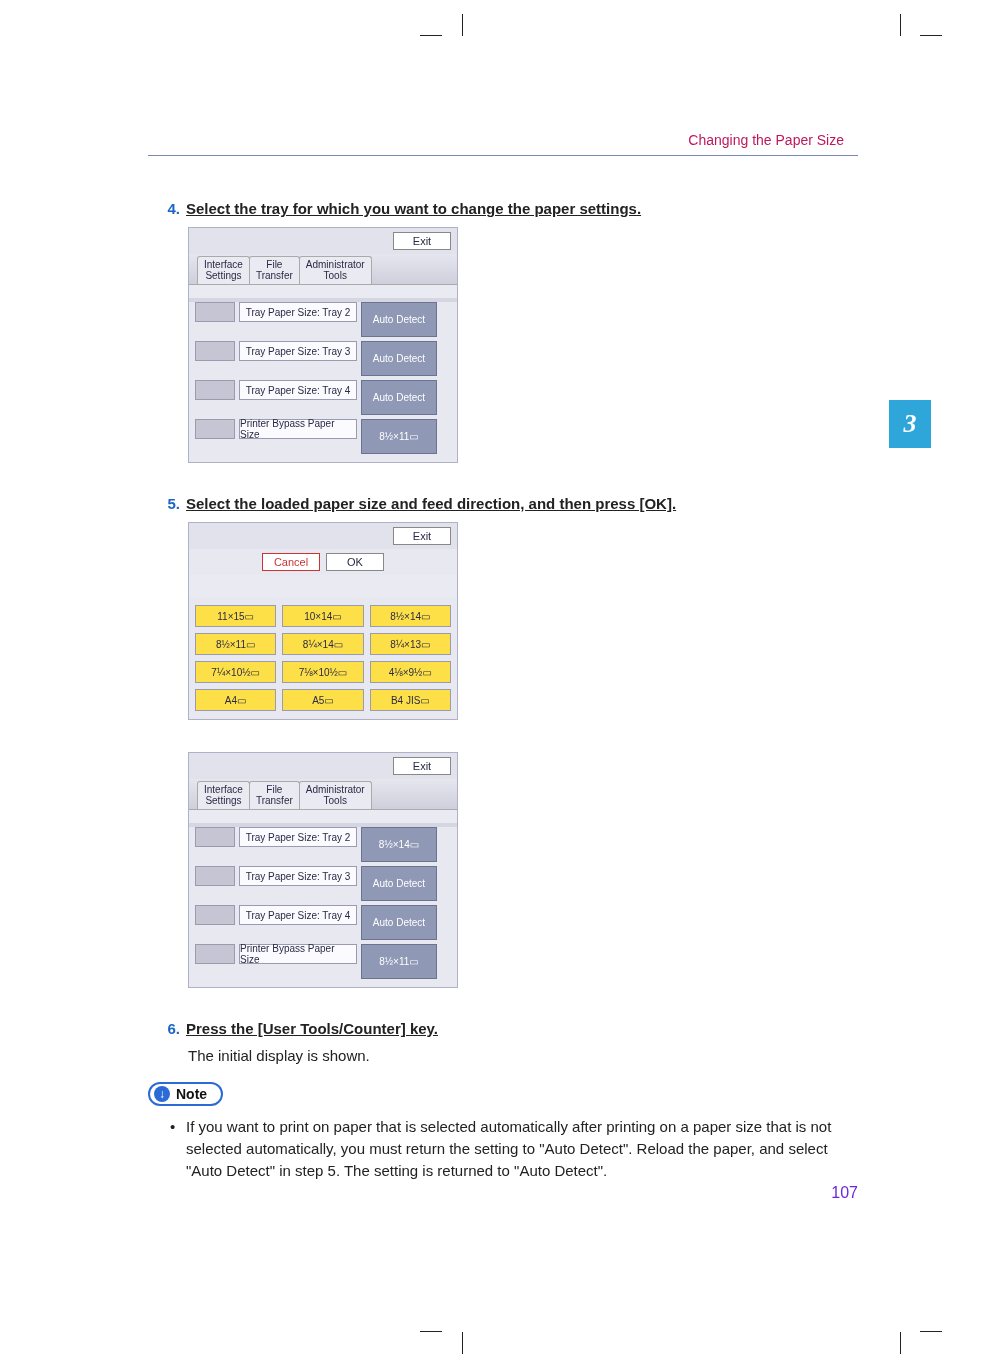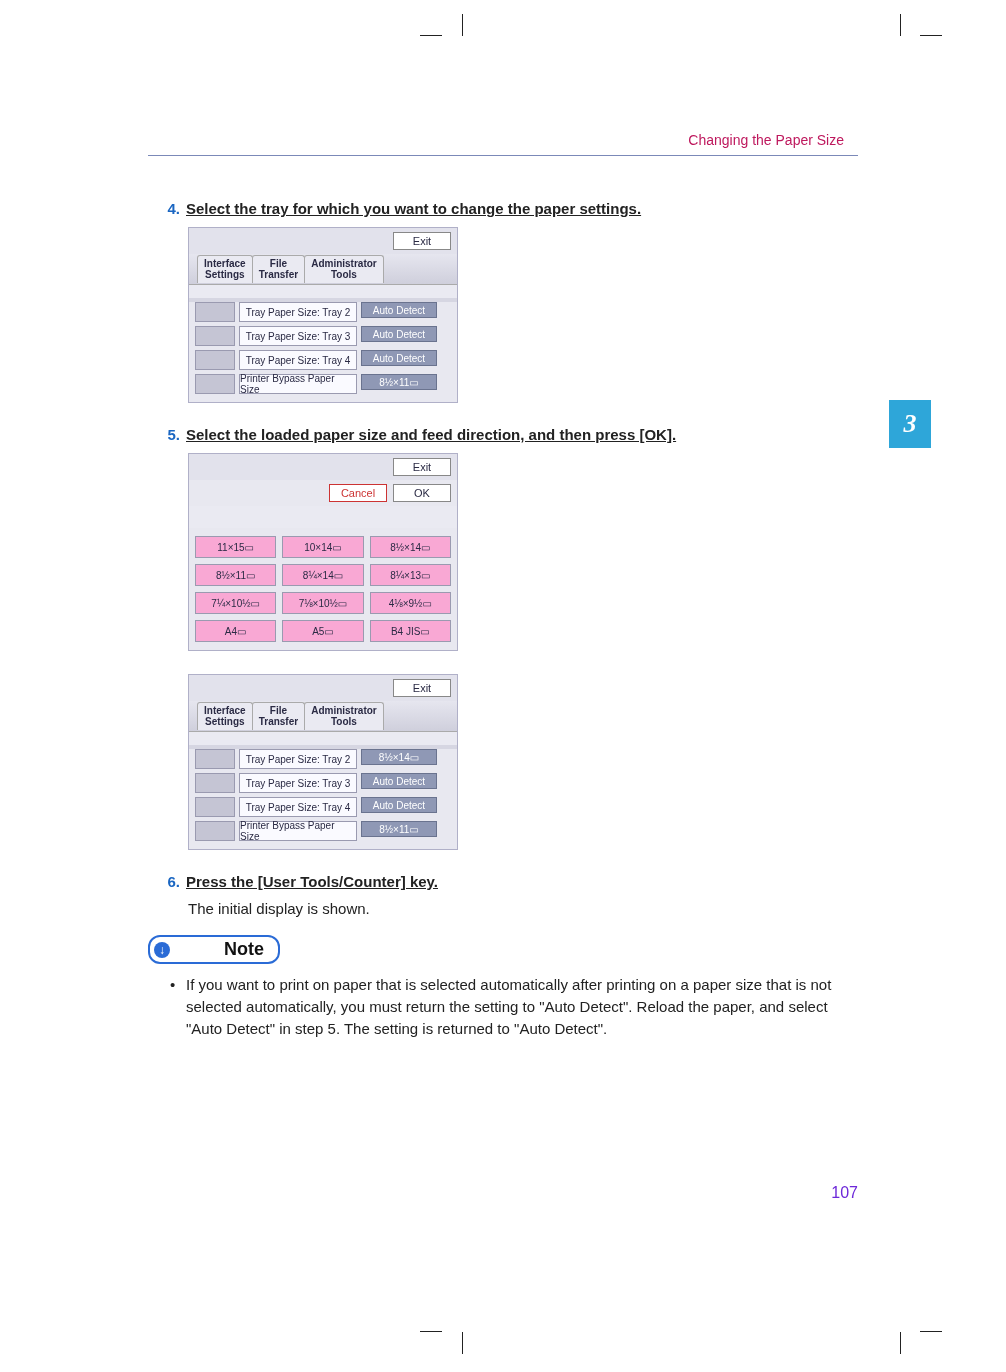--- a/index.html
+++ b/index.html
@@ -18,45 +18,45 @@
 
   .body { position: absolute; left: 148px; right: 148px; top: 200px; bottom: 140px; }
 
   .step { margin-bottom: 12px; }
   .step-row { display: flex; align-items: baseline; margin-bottom: 10px; }
   .step-num { width: 32px; color: #1a66c2; font-weight: bold; font-size: 15px; text-align: right; margin-right: 6px; }
   .step-text { font-size: 15px; font-weight: bold; flex: 1; text-decoration: underline; }
   .step-sub { margin-left: 40px; font-size: 15px; margin-bottom: 10px; }
 
   
-  .panel { margin-left: 40px; width: 270px; border: 1px solid #b0b0c8; background: #d6d6e2; font-size: 11px; color: #2a2a44; margin-bottom: 23px; position: relative; }
+  .panel { margin-left: 40px; width: 270px; border: 1px solid #b0b0c8; background: #d6d6e2; font-size: 11px; color: #2a2a44; margin-bottom: 32px; position: relative; }
   .panel .exitbar { display: flex; justify-content: flex-end; padding: 4px 6px; background: #e2e2ec; }
   .btn-exit, .btn-ok { background: #fff; border: 1px solid #888; padding: 2px 0; width: 58px; text-align: center; font-size: 11px; }
   .btn-cancel { background: #fff; border: 1px solid #c33; color: #c33; padding: 2px 0; width: 58px; text-align: center; font-size: 11px; margin-right: 6px; }
 
-  .tabs { display: flex; padding: 0 8px; background: linear-gradient(#e6e6ef, #cfcfdc); height: 30px; align-items: center; font-weight: bold; }
+  .tabs { display: flex; padding: 0 8px; background: linear-gradient(#e6e6ef, #cfcfdc); height: 30px; align-items: flex-end; }
   .tab { background: #eaeaf2; border: 1px solid #aaa; border-bottom: none; padding: 3px 6px; font-size: 10px; margin-right: -1px; border-top-left-radius: 3px; border-top-right-radius: 3px; text-align: center; line-height: 1.05; }
   .gap { height: 14px; background: #eaeaf2; border-top: 1px solid #aaa; }
 
   .row-list { padding: 0 20px 8px 6px; background: #e8e8f0; }
   .row { display: flex; margin-top: 4px; }
   .row .stub { width: 40px; height: 20px; background: #c5c5d4; border: 1px solid #9a9ab0; margin-right: 4px; }
   .row .label { flex: 1; height: 20px; background: #fafaff; border: 1px solid #9a9ab0; display: flex; align-items: center; justify-content: center; font-size: 10px; }
-  .row .val { width: 76px; height: 16px; background: #8f98b5; color: #fff; border: 1px solid #6a738f; display: flex; align-items: center; justify-content: center; font-size: 10px; margin-left: 4px; }
-
-  .actions-row { display: flex; justify-content: flex-end; padding: 4px 6px; background: #e8e8f0; }
+  .row .val { width: 76px; height: 35px; background: #8f98b5; color: #fff; border: 1px solid #6a738f; display: flex; align-items: center; justify-content: center; font-size: 10px; margin-left: 4px; }
+
+  .actions-row { display: flex; justify-content: center; padding: 4px 6px; background: #e8e8f0; }
 
   .size-grid-wrap { padding: 8px 6px 8px 6px; background: #e8e8f0; }
   .size-grid { display: grid; grid-template-columns: repeat(3, 1fr); gap: 6px; }
-  .size-btn { height: 22px; background: #f9a8d4; border: 1px solid #9a9ab0; display: flex; align-items: center; justify-content: center; font-size: 10px; }
+  .size-btn { height: 22px; background: #fde047; border: 1px solid #9a9ab0; display: flex; align-items: center; justify-content: center; font-size: 10px; }
   .gap2 { height: 22px; background: #eaeaf2; }
 
   .note-head { display: inline-flex; align-items: center; border: 2px solid #2a6bd6; border-radius: 12px; padding: 2px 14px 2px 4px; margin: 6px 0 10px 0; }
   .note-head .icon { width: 16px; height: 16px; border-radius: 50%; background: #2a6bd6; color: #fff; display: flex; align-items: center; justify-content: center; font-size: 12px; margin-right: 6px; }
-  .note-head .lbl { font-weight: bold; font-size: 18px; color: #111; margin-left: 48px; }
+  .note-head .lbl { font-weight: bold; font-size: 14px; color: #111; }
 
   ul.notes { list-style: none; margin-left: 22px; }
   ul.notes li { position: relative; padding-left: 16px; font-size: 15px; line-height: 1.45; margin-bottom: 6px; }
   ul.notes li::before { content: "•"; position: absolute; left: 0; top: 0; }
 
   .pagenum { position: absolute; right: 148px; bottom: 170px; font-size: 16px; color: #6d28d9; }
 </style>
 </head>
 <body>
 

